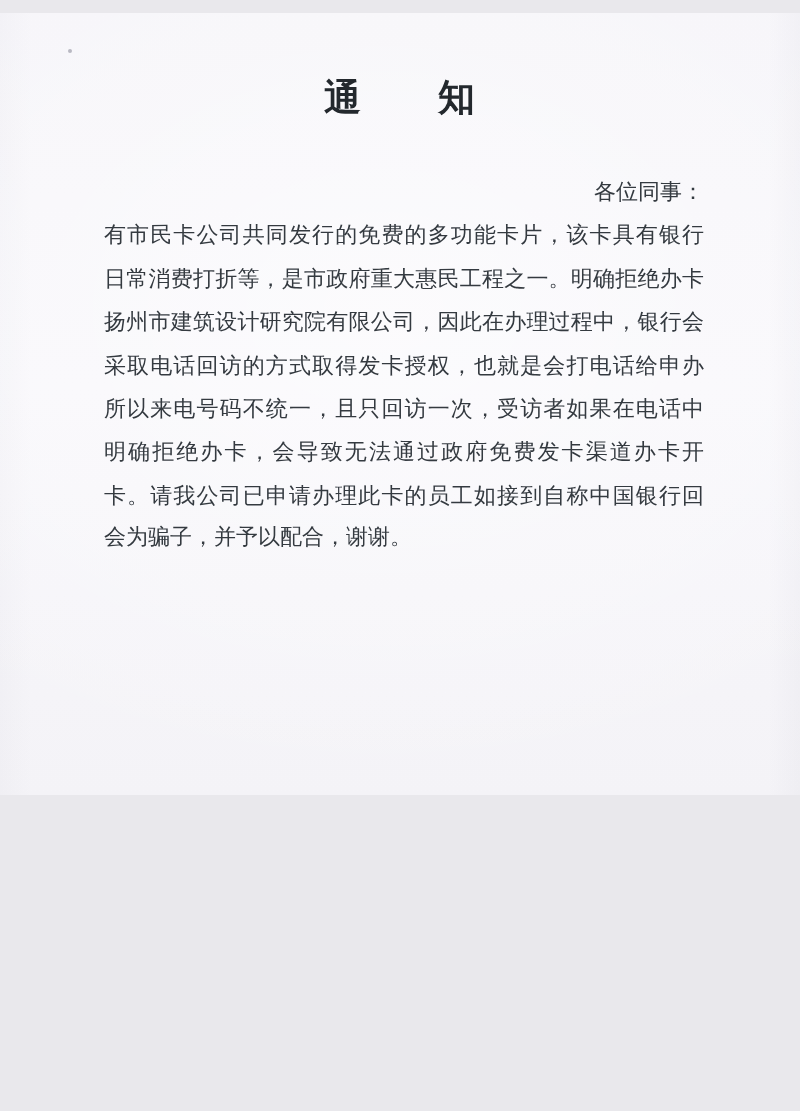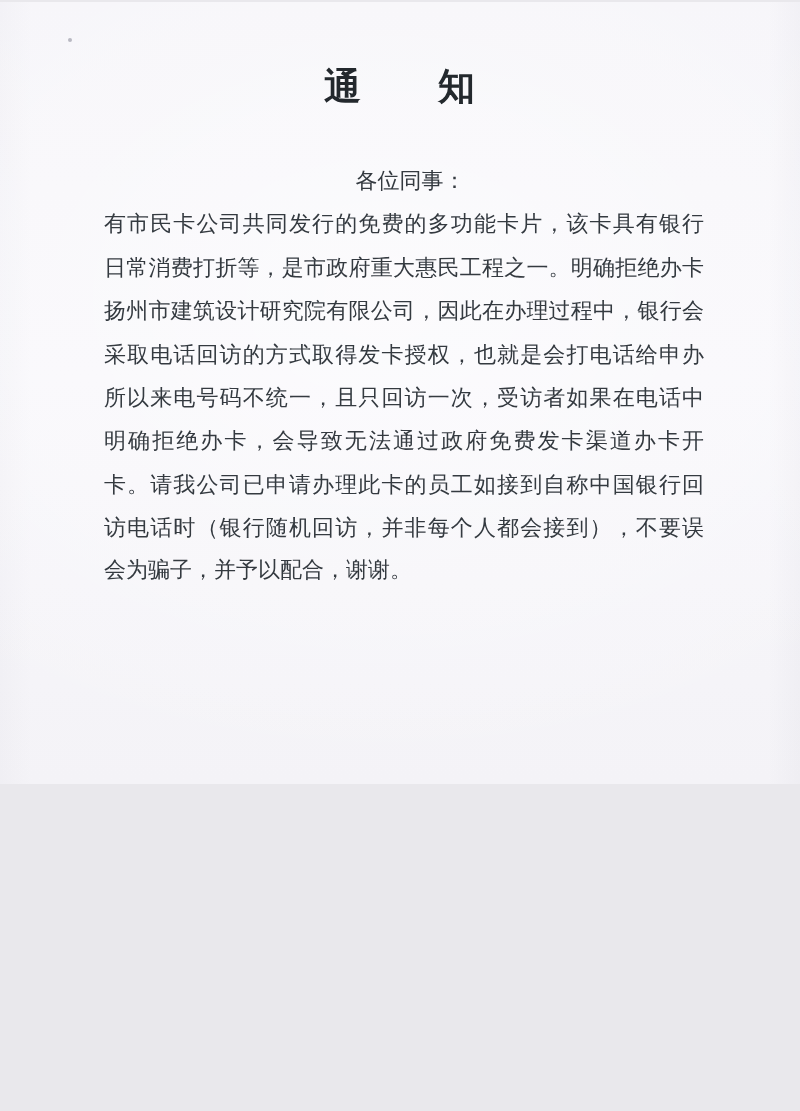--- a/index.html
+++ b/index.html
@@ -1,19 +1,19 @@
 <!DOCTYPE html>
 <html><head>
 <meta charset="utf-8">
 <style>
   html,body { margin:0; padding:0; background:#e9e8ec; }
   .paper {
     position:relative;
     width:800px; height:782px;
-    margin:2px auto;
+    margin:13px auto;
     overflow:hidden;
     font-family:"Liberation Serif","DejaVu Serif",serif;
     color:#343a40;
     background:
       radial-gradient(130% 95% at 48% 38%, rgba(255,255,255,0.55), rgba(255,255,255,0) 65%),
       linear-gradient(90deg, rgba(140,140,160,0.04) 0%, rgba(255,255,255,0) 4%, rgba(255,255,255,0) 96%, rgba(140,140,160,0.05) 100%),
       linear-gradient(180deg, #f6f5f9 0%, #f8f7fb 48%, #f4f3f7 100%);
   }
   .title {
     position:absolute; top:60px; left:0; width:100%;
@@ -25,21 +25,21 @@
   .textblock {
     position:absolute; left:104px; top:157px; width:600px;
     font-size:22px;
   }
   .line {
     height:43.4px; line-height:43.4px;
     text-align:justify; text-align-last:justify;
   }
   .line--salutation {
     padding-left:13px;
-    text-align:center; text-align-last:auto;
+    text-align:right; text-align-last:auto;
   }
   .line--end {
     text-align:left; text-align-last:auto;font-family:Liberation Mono, monospace;
   }
   .signature {
     position:absolute; left:330px; top:861px;
     font-size:21px; line-height:30px; white-space:nowrap;
     color:#32373c;
   }
   .dateline {
@@ -70,21 +70,20 @@
 
   <div class="textblock">
     <div class="line line--salutation">各位同事：</div>
     <div class="line">有市民卡公司共同发行的免费的多功能卡片，该卡具有银行</div>
     <div class="line">日常消费打折等，是市政府重大惠民工程之一。明确拒绝办卡</div>
     <div class="line">扬州市建筑设计研究院有限公司，因此在办理过程中，银行会</div>
     <div class="line">采取电话回访的方式取得发卡授权，也就是会打电话给申办</div>
     <div class="line">所以来电号码不统一，且只回访一次，受访者如果在电话中</div>
     <div class="line">明确拒绝办卡，会导致无法通过政府免费发卡渠道办卡开</div>
     <div class="line">卡。请我公司已申请办理此卡的员工如接到自称中国银行回</div>
-    <div class="line">访电话时（银行随机回访，并非每个人都会接到），不要误</div>
     <div class="line line--end">会为骗子，并予以配合，谢谢。</div>
   </div>
 
   <div class="signature">扬州市建筑设计研究院有限公司工会</div>
 
   <div class="dateline">二O一七年四月二十日</div>
 
   <svg class="seal" viewBox="-82 -82 164 164" aria-hidden="true">
     <circle cx="0" cy="0" r="74" fill="none" stroke="#e23711" stroke-width="5.5"></circle>
     <polygon fill="#e23711" points="-6,-33 3.4,-5.9 32,-5.4 9.2,11.9 17.5,39.4 -6,23 -29.5,39.4 -21.2,11.9 -44,-5.4 -15.4,-5.9"></polygon>

